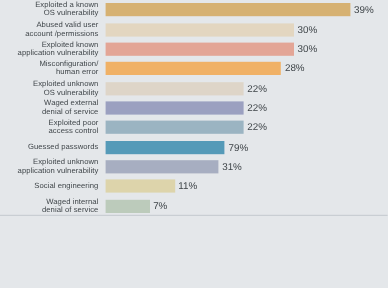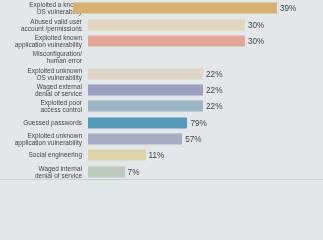--- a/index.html
+++ b/index.html
@@ -65,21 +65,21 @@
     white-space: nowrap;
   }
 </style>
 </head>
 <body>
 
 <div id="chart-root" style="background: rgb(228, 231, 234);">
     <div class="row" style="top: 0px; height: 16.3636px;">
       <div class="cat-label">Exploited a known
 OS vulnerability</div>
-      <div class="bar-area" style="left: 73px;">
+      <div class="bar-area" style="left: 88px;">
         <div class="bar" style="width: 204px; background: rgb(214, 177, 114);"></div>
         <div class="val-label" style="color: rgb(63, 69, 73);">39%</div>
       </div>
     </div>
     <div class="row" style="top: 16.3636px; height: 16.3636px;">
       <div class="cat-label">Abused valid user
 account /permissions</div>
       <div class="bar-area" style="left: 88px;">
         <div class="bar" style="width: 156.923px; background: rgb(227, 214, 192);"></div>
         <div class="val-label" style="color: rgb(63, 69, 73);">30%</div>
@@ -89,20 +89,24 @@
       <div class="cat-label">Exploited known
 application vulnerability</div>
       <div class="bar-area" style="left: 88px;">
         <div class="bar" style="width: 156.923px; background: rgb(227, 165, 150);"></div>
         <div class="val-label" style="color: rgb(63, 69, 73);">30%</div>
       </div>
     </div>
     <div class="row" style="top: 49.0909px; height: 16.3636px;">
       <div class="cat-label">Misconfiguration/
 human error</div>
+      <div class="bar-area" style="left: 88px;">
+        <div class="bar" style="width: 146.462px; background: rgb(240, 177, 102);"></div>
+        <div class="val-label" style="color: rgb(63, 69, 73);">28%</div>
+      </div>
     </div>
     <div class="row" style="top: 65.4545px; height: 16.3636px;">
       <div class="cat-label">Exploited unknown
 OS vulnerability</div>
       <div class="bar-area" style="left: 88px;">
         <div class="bar" style="width: 115.077px; background: rgb(222, 213, 200);"></div>
         <div class="val-label" style="color: rgb(63, 69, 73);">22%</div>
       </div>
     </div>
     <div class="row" style="top: 81.8182px; height: 16.3636px;">
@@ -126,21 +130,21 @@
       <div class="bar-area" style="left: 88px;">
         <div class="bar" style="width: 99.3846px; background: rgb(85, 154, 184);"></div>
         <div class="val-label" style="color: rgb(63, 69, 73);">79%</div>
       </div>
     </div>
     <div class="row" style="top: 130.909px; height: 16.3636px;">
       <div class="cat-label">Exploited unknown
 application vulnerability</div>
       <div class="bar-area" style="left: 88px;">
         <div class="bar" style="width: 94.1538px; background: rgb(167, 174, 193);"></div>
-        <div class="val-label" style="color: rgb(63, 69, 73);">57%</div>
+        <div class="val-label" style="color: rgb(63, 69, 73);">31%</div>
       </div>
     </div>
     <div class="row" style="top: 147.273px; height: 16.3636px;">
       <div class="cat-label">Social engineering</div>
       <div class="bar-area" style="left: 88px; align-items: center;">
         <div class="bar" style="width: 57.5385px; background: rgb(221, 212, 171);"></div>
         <div class="val-label" style="color: rgb(63, 69, 73);">11%</div>
       </div>
     </div>
     <div class="row" style="top: 163.636px; height: 16.3636px;">

